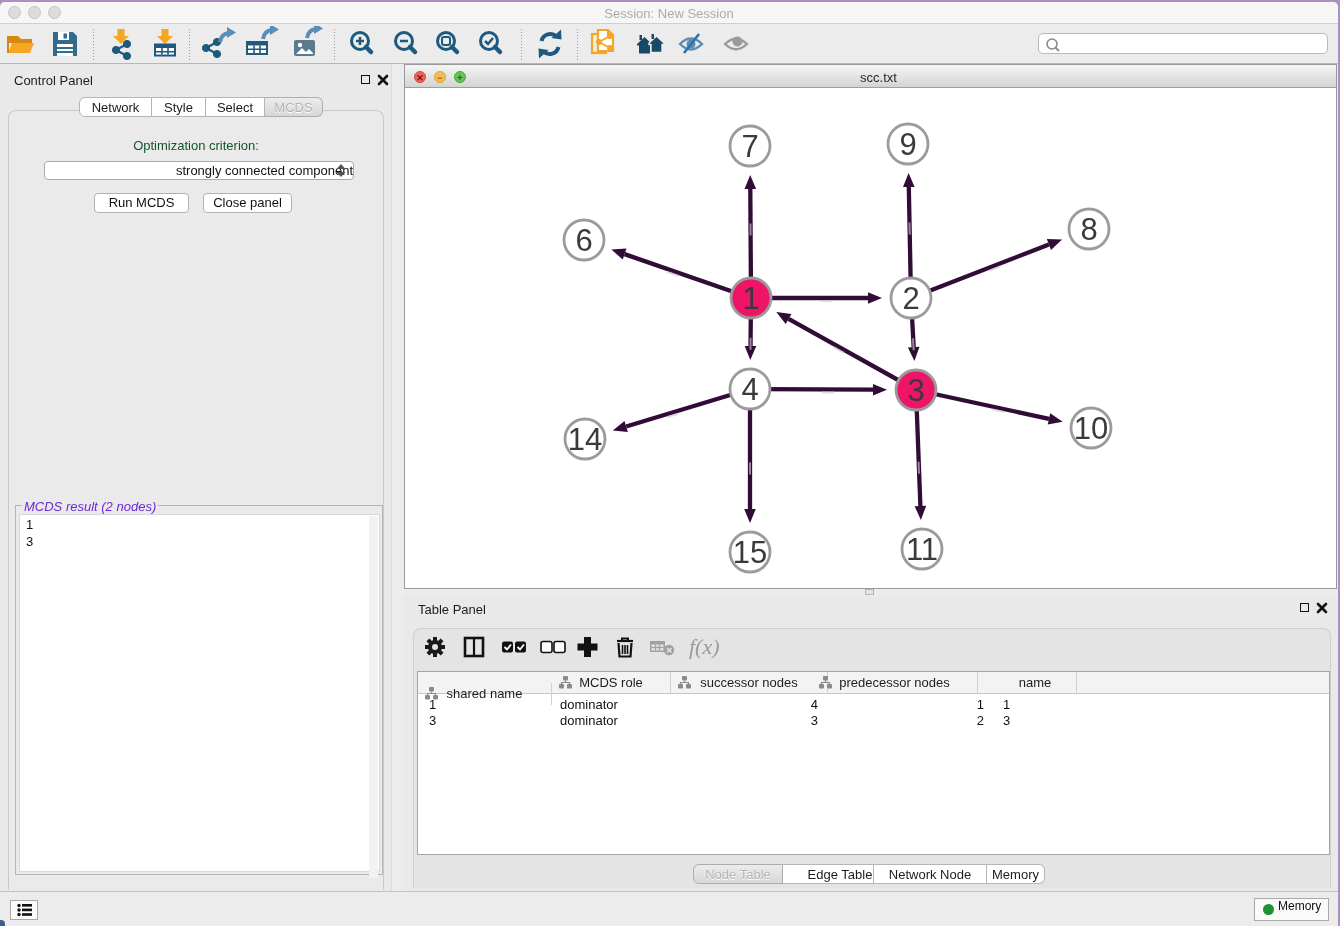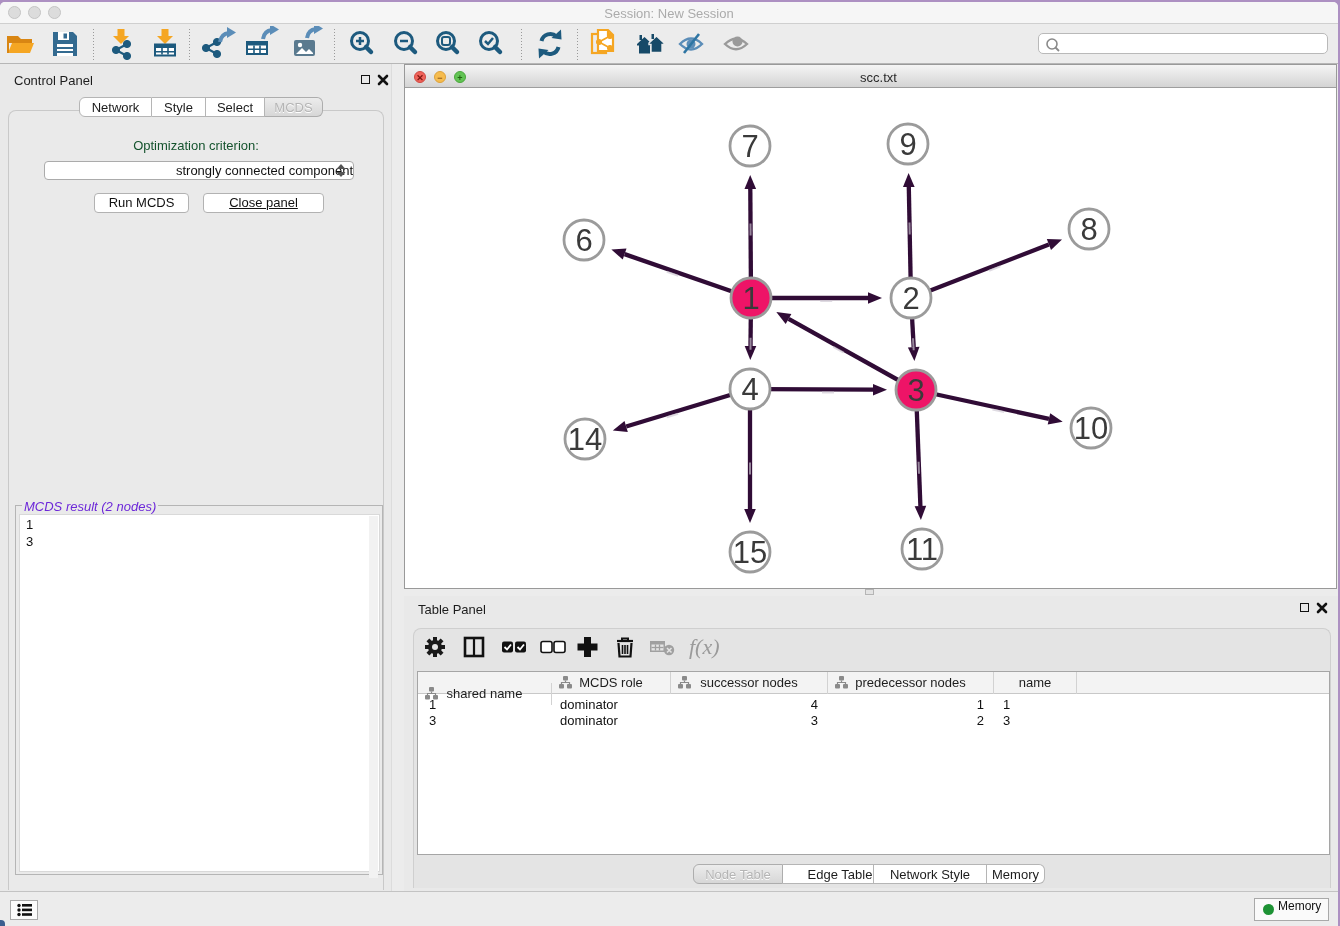--- a/index.html
+++ b/index.html
@@ -197,21 +197,21 @@
       <div class="tab last dis" style="width:58px;">MCDS</div>
     </div>
     <div id="cpinner"></div>
     <div style="position:absolute;left:0;top:74px;width:392px;text-align:center;font-size:13px;color:#14532d;">Optimization criterion:</div>
     <select class="combo" style="top:97px;"><option>strongly connected component</option></select>
     <svg style="position:absolute;left:334px;top:99px;" width="14" height="15">
         <path d="M7 1 L11.5 6 H2.5 z" fill="#555"></path>
         <path d="M7 14 L2.5 9 H11.5 z" fill="#555"></path>
       </svg>
     <div class="btn" style="left:94px;top:129px;width:95px;">Run MCDS</div>
-    <div class="btn" style="left:203px;top:129px;width:121px;text-decoration:underline;">Close panel</div>
+    <div class="btn" style="left:203px;top:129px;width:89px;">Close panel</div>
     <div id="fieldset" style="top:441px;">
       <div id="fslabel">MCDS result (2 nodes)</div>
       <div id="fswhite">1<br>3<div id="fsscroll"></div></div>
     </div>
   </div>
   <div id="netwin">
     <div id="nettitle">
       <div class="mtl" style="left:9px;background:#f0635a;border:1px solid #ce4a42;color:#79150f;">✕</div>
       <div class="mtl" style="left:29px;background:#f6bc4e;border:1px solid #dca13b;color:#90591b;">−</div>
       <div class="mtl" style="left:49px;background:#62c354;border:1px solid #4aa73c;color:#20640f;">+</div>
@@ -348,21 +348,21 @@
               </g>
             </svg>MCDS role</div>
           <div class="hcell" style="left:253px;width:157px;"><svg width="13" height="13" style="position:absolute;left:7px;top:4px;">
               <g fill="#8a8a8a">
                 <rect x="4" y="0" width="5" height="4.5" rx="1"></rect>
                 <rect x="0" y="8" width="5" height="4.5" rx="1"></rect>
                 <rect x="8" y="8" width="5" height="4.5" rx="1"></rect>
                 <path d="M6.5 4.5 v2 M2.5 8 v-1.5 h8 v1.5" stroke="#8a8a8a" stroke-width="1.2" fill="none"></path>
               </g>
             </svg>successor nodes</div>
-          <div class="hcell" style="left:410px;width:166px;"><svg width="13" height="13" style="position:absolute;left:7px;top:4px;">
+          <div class="hcell" style="left:394px;width:166px;"><svg width="13" height="13" style="position:absolute;left:7px;top:4px;">
               <g fill="#8a8a8a">
                 <rect x="4" y="0" width="5" height="4.5" rx="1"></rect>
                 <rect x="0" y="8" width="5" height="4.5" rx="1"></rect>
                 <rect x="8" y="8" width="5" height="4.5" rx="1"></rect>
                 <path d="M6.5 4.5 v2 M2.5 8 v-1.5 h8 v1.5" stroke="#8a8a8a" stroke-width="1.2" fill="none"></path>
               </g>
             </svg>predecessor nodes</div>
           <div class="hcell" style="left:576px;width:83px;">name</div>
         </div>
       <div class="dcell" style="left:11px;top:25px;width:60px;">1</div>
@@ -372,21 +372,21 @@
         <div class="dcell" style="left:585px;top:25px;width:60px;">1</div>
         <div class="dcell" style="left:11px;top:41px;width:60px;">3</div>
         <div class="dcell" style="left:142px;top:41px;width:90px;">dominator</div>
         <div class="dcell" style="left:300px;top:41px;width:100px;text-align:right;">3</div>
         <div class="dcell" style="left:466px;top:41px;width:100px;text-align:right;">2</div>
         <div class="dcell" style="left:585px;top:41px;width:60px;">3</div>
     </div>
     <div class="tabbar" style="left:289px;top:268px;">
       <div class="tab first dis" style="width:90px;">Node Table</div>
       <div class="tab" style="width:91px;padding-left:24px;">Edge Table</div>
-      <div class="tab" style="width:113px;">Network Style</div>
+      <div class="tab" style="width:113px;">Network Node</div>
       <div class="tab last" style="width:58px;">Memory</div>
     </div>
   </div>
   <div id="statusbar">
     <div id="listbtn">
         <svg width="26" height="18" style="position:absolute;left:1px;top:0px;">
           <g fill="#111">
             <circle cx="7" cy="4.5" r="1.7"></circle>
             <circle cx="7" cy="9" r="1.7"></circle>
             <circle cx="7" cy="13.5" r="1.7"></circle>

